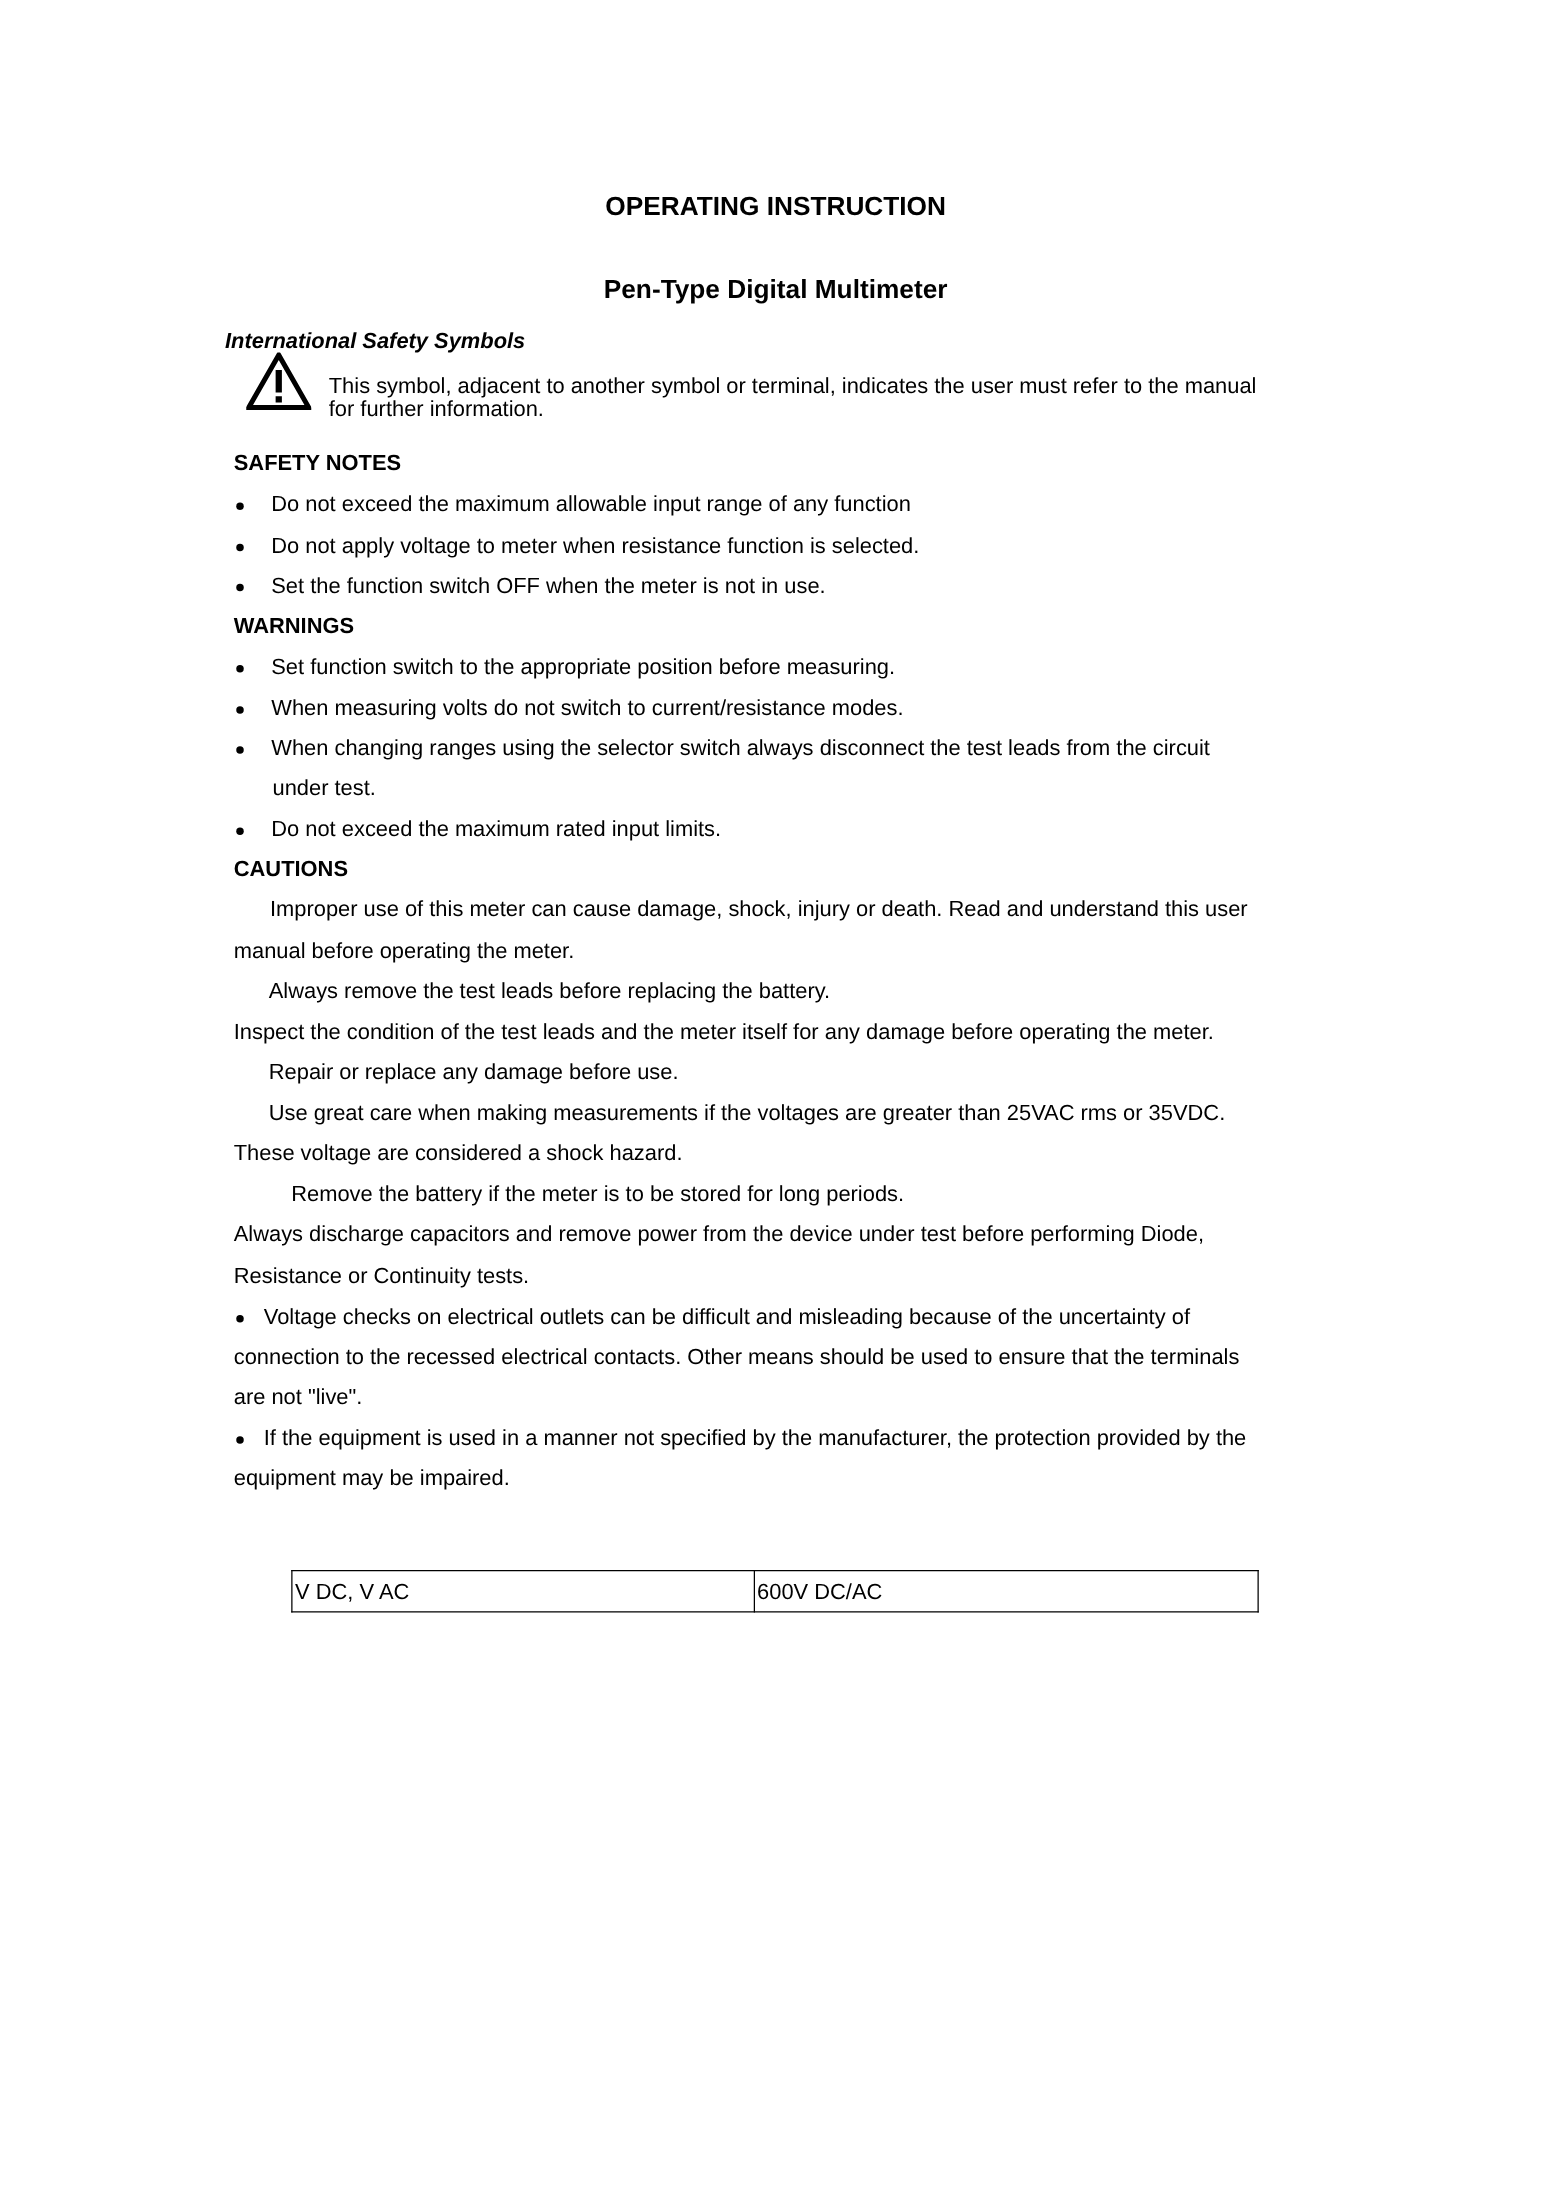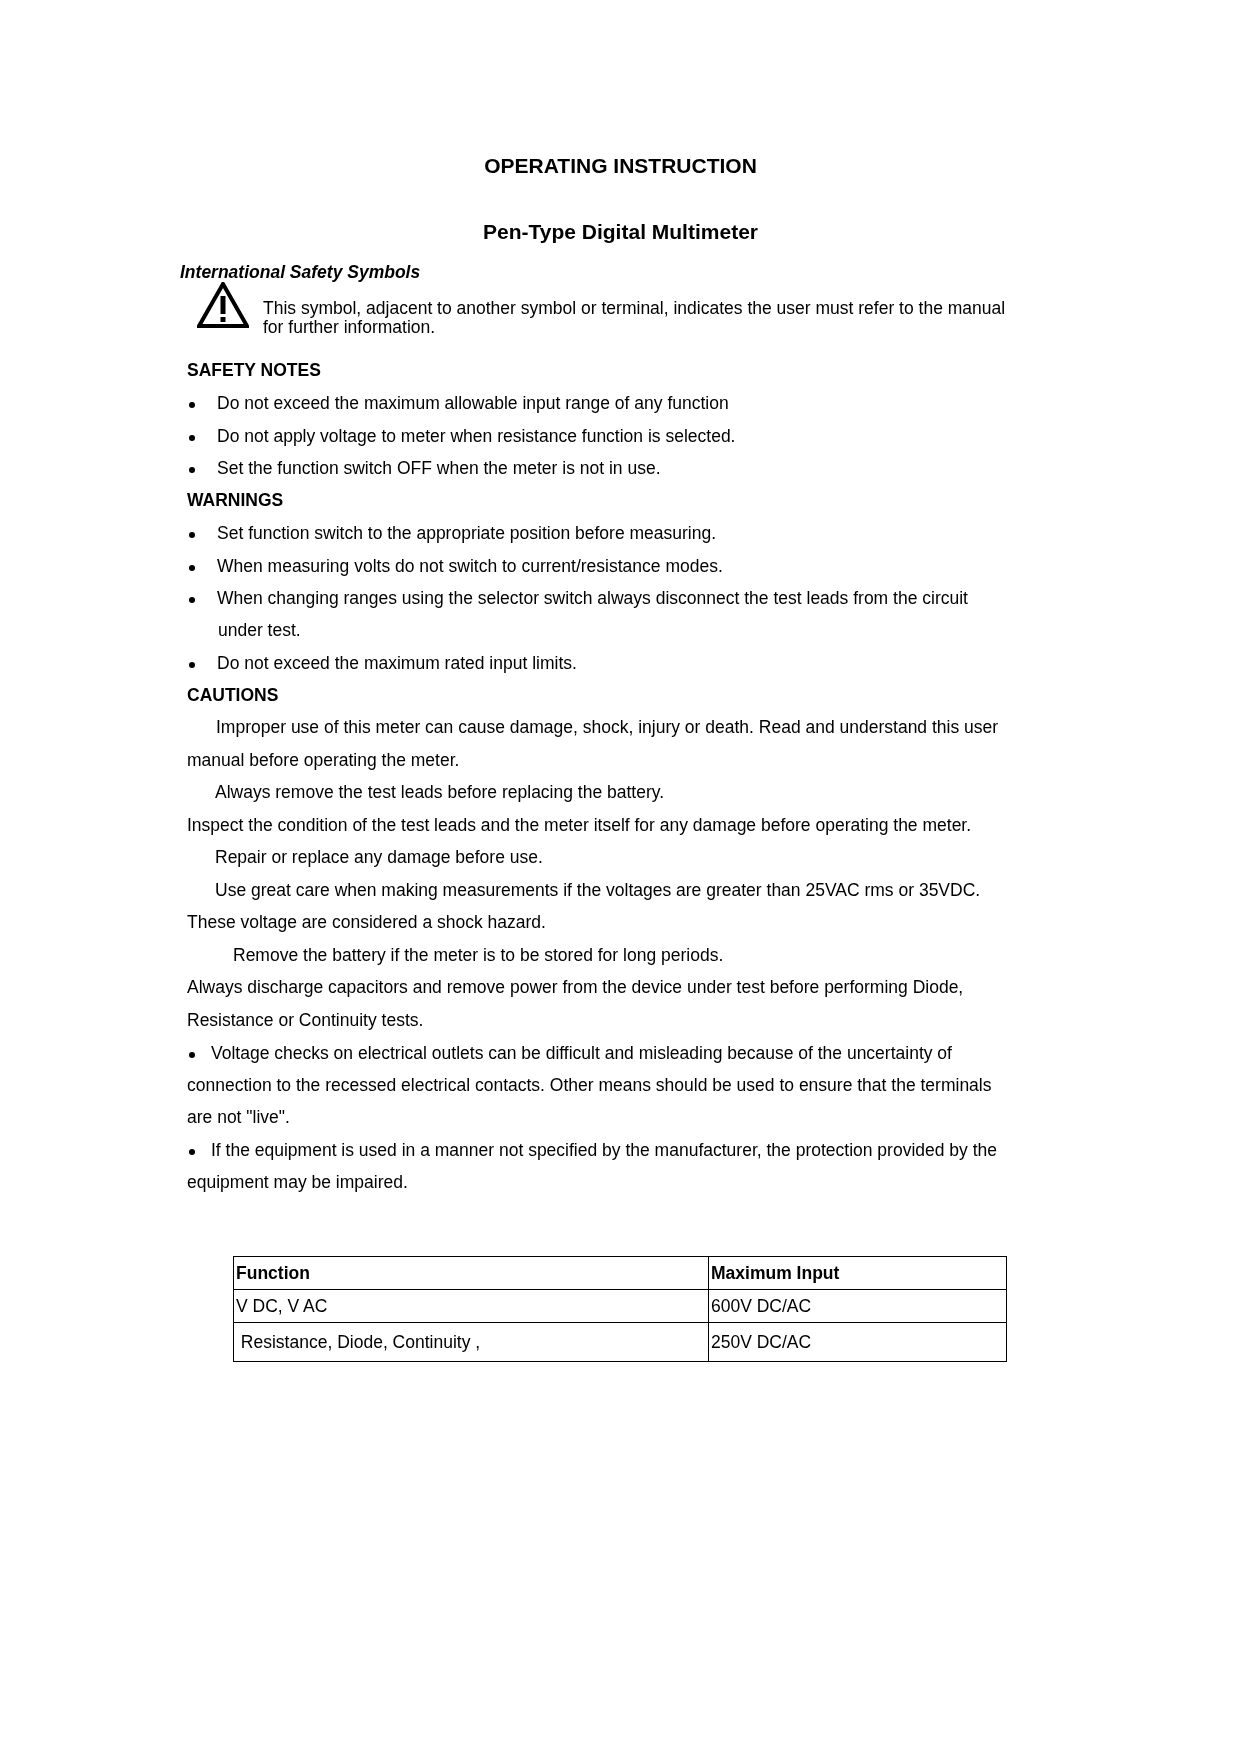--- a/index.html
+++ b/index.html
@@ -72,27 +72,19 @@
   <div class="abs txt" style="left:211px; top:1043px;">Voltage checks on electrical outlets can be difficult and misleading because of the uncertainty of</div>
   <div class="abs txt" style="left:187px; top:1075px;">connection to the recessed electrical contacts. Other means should be used to ensure that the terminals</div>
   <div class="abs txt" style="left:187px; top:1107px;">are not "live".</div>
   <span class="bullet" style="left:189px; top:1149px;"></span>
   <div class="abs txt" style="left:211px; top:1140px;">If the equipment is used in a manner not specified by the manufacturer, the protection provided by the</div>
   <div class="abs txt" style="left:187px; top:1172px;">equipment may be impaired.</div>
 
   <table class="limits">
     <tbody>
     <tr>
-      <th class="colhead" style="width:470px;">Function</th>
-      <th class="colhead">Maximum Input</th>
-    </tr>
-    <tr>
       <td style="white-space:pre;">V DC, V AC</td>
       <td>600V DC/AC</td>
-    </tr>
-    <tr class="last">
-      <td style="white-space:pre;"> Resistance, Diode, Continuity ,</td>
-      <td>250V DC/AC</td>
     </tr>
   </tbody>
     </table>
 
 </div>
 
 </body></html>

